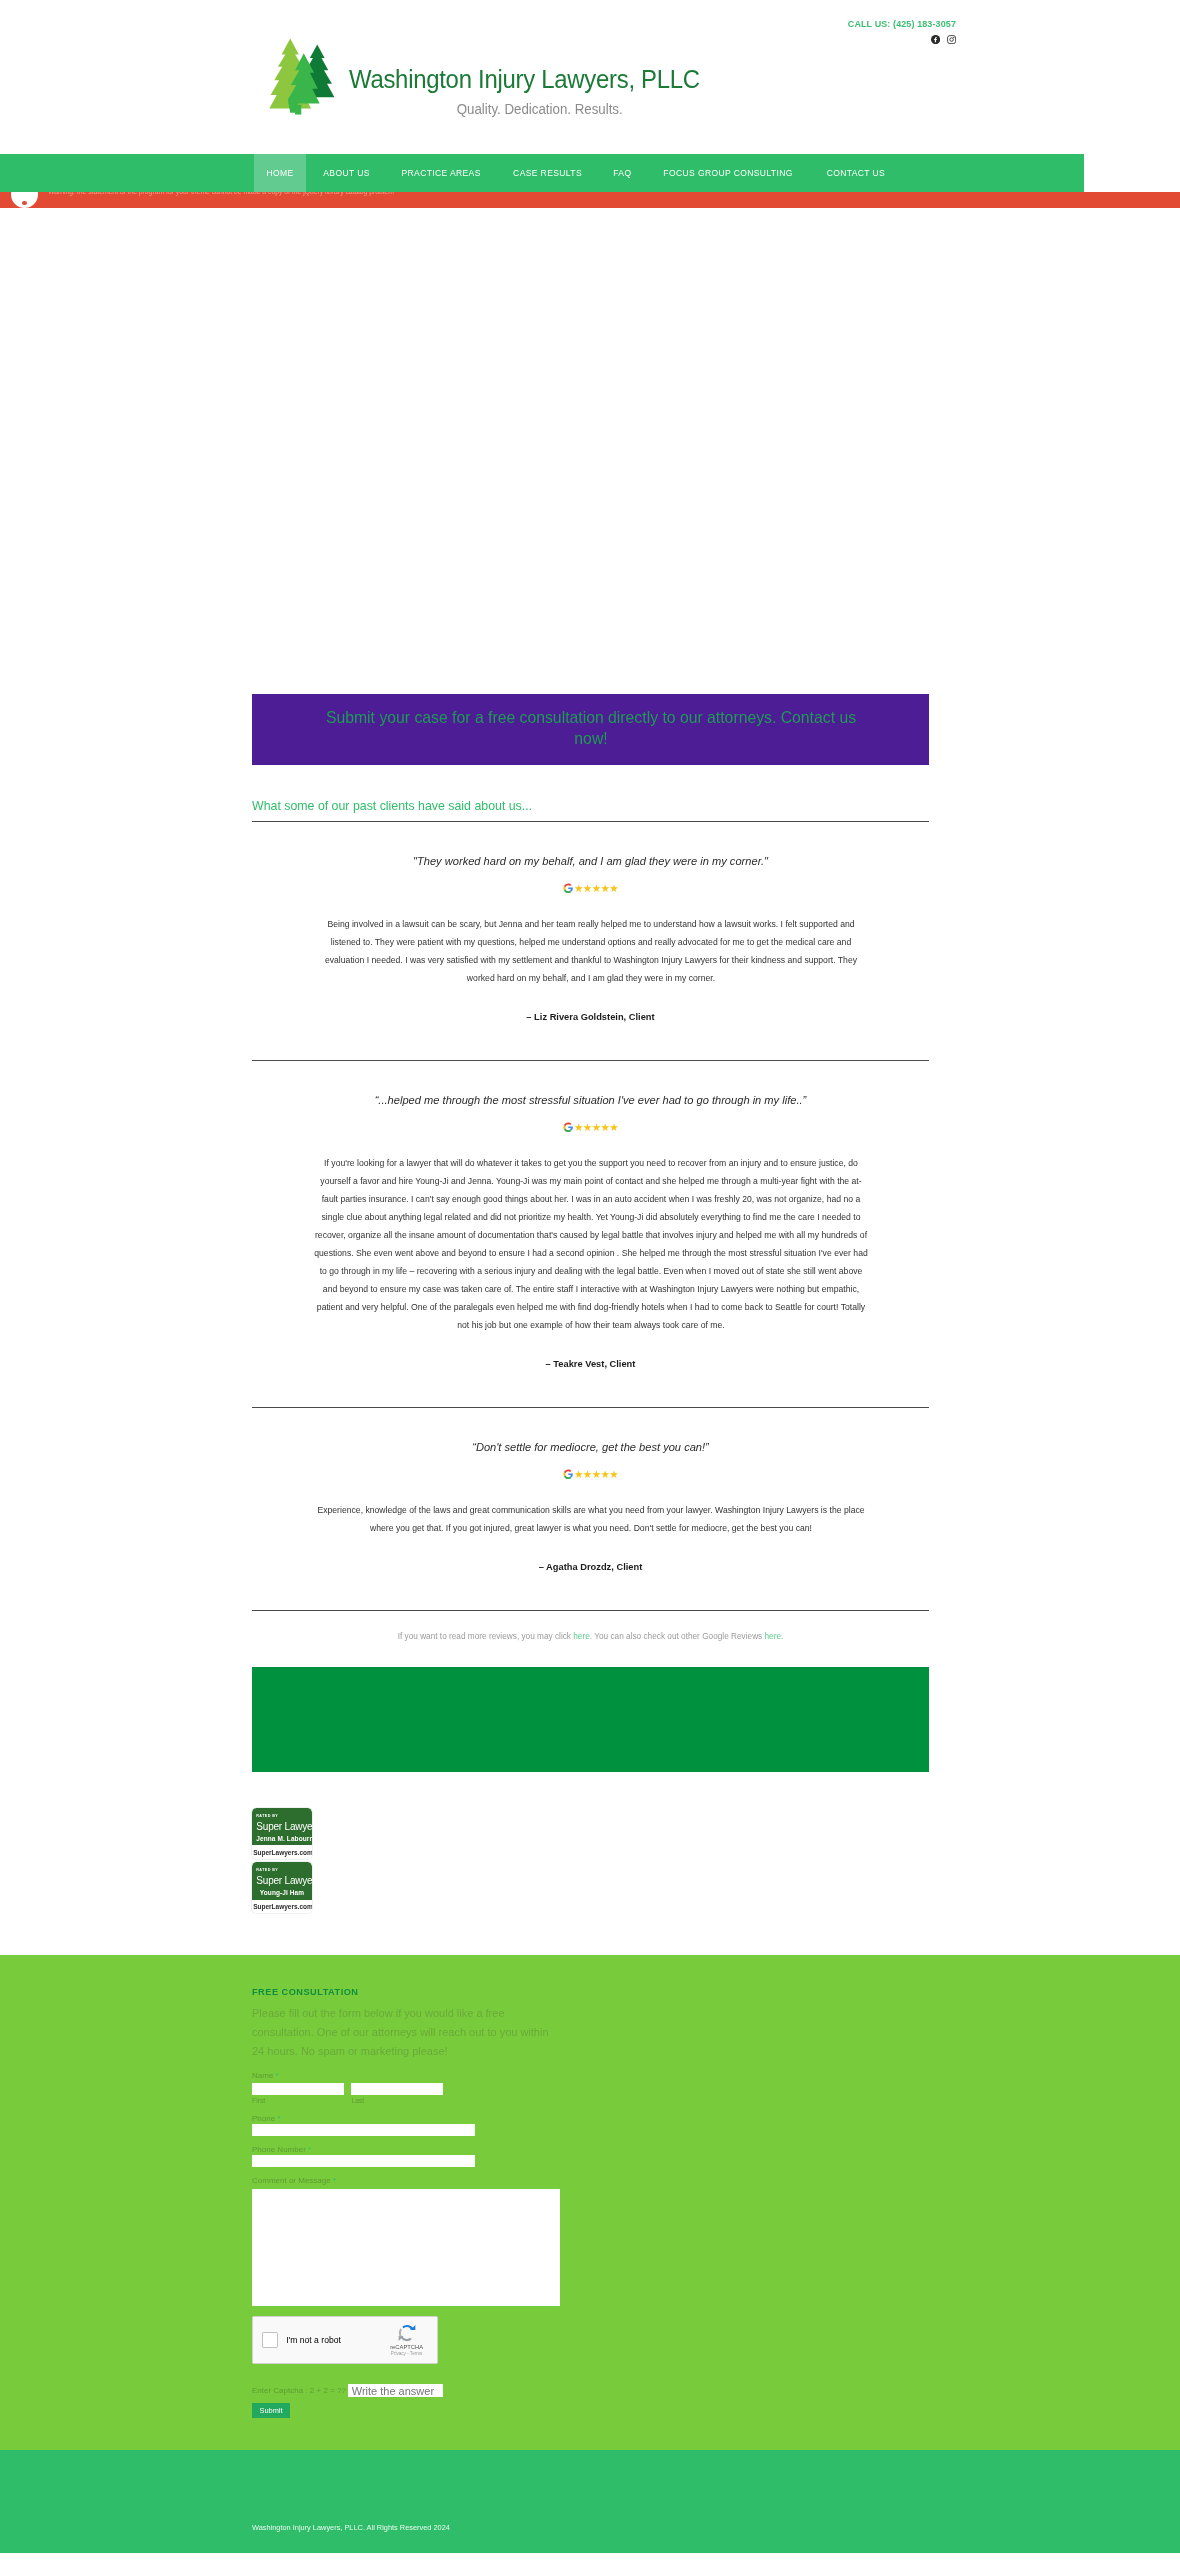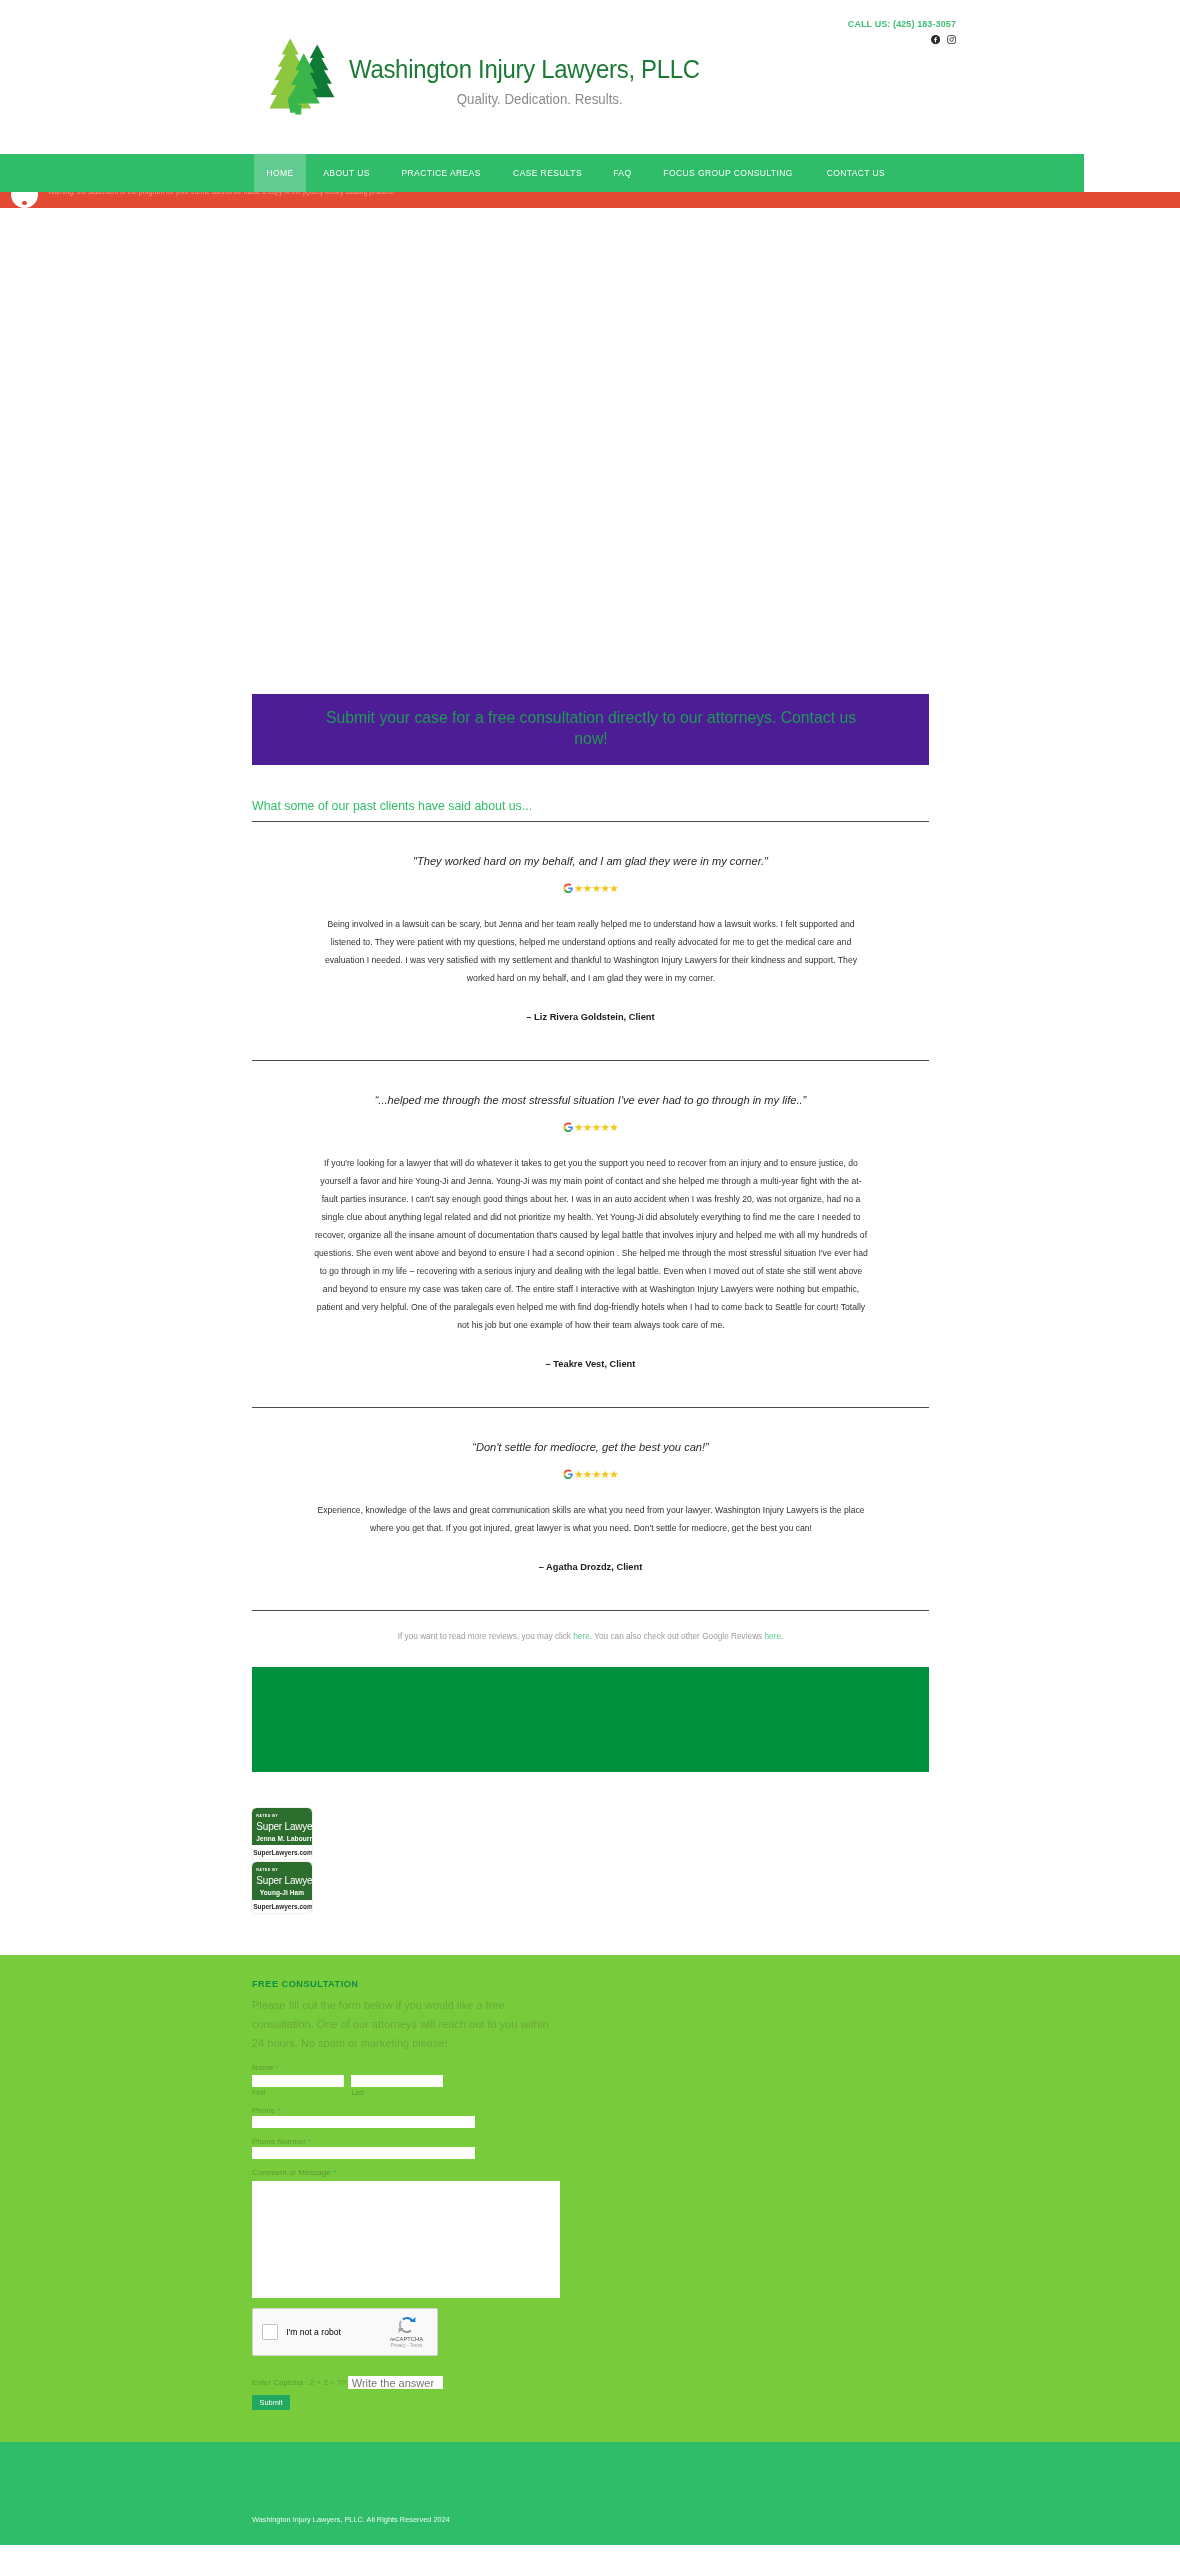--- a/index.html
+++ b/index.html
@@ -18,21 +18,21 @@
   .topbar {
     width: 1181px;
     height: 154px;
     background: #ffffff;
     position: relative;
   }
   .logo-wrap {
     position: absolute;
     left: 263px; top: 36px;
     display: flex;
-    align-items: center;
+    align-items: flex-end;
   }
   .logo-trees { width: 79px; height: 81px; display: block; }
   .logo-text { margin-left: 7.4px; padding-top: 8.6px; }
   .logo-title {
     font-family: "Liberation Sans Narrow", "Liberation Sans", sans-serif;
     font-size: 26px;
     letter-spacing: -0.3px;
     color: #1a7a36;
     font-weight: 400;
     white-space: nowrap;
@@ -277,21 +277,21 @@
     font-size: 6.5px;
     font-weight: bold;
   }
 
   .pre-form-space { height: 38px; }
 
   
   .form-section {
     width: 1181px;
     background: #78cc3c;
-    padding: 24px 0 32px 0;
+    padding: 32px 0 32px 0;
   }
   .form-inner { width: 677px; margin: 0 auto; }
   .form-title {
     font-size: 9.2px;
     font-weight: bold;
     color: #0e8f3f;
     letter-spacing: 0.5px;
   }
   .form-desc {
     margin-top: 7px;

